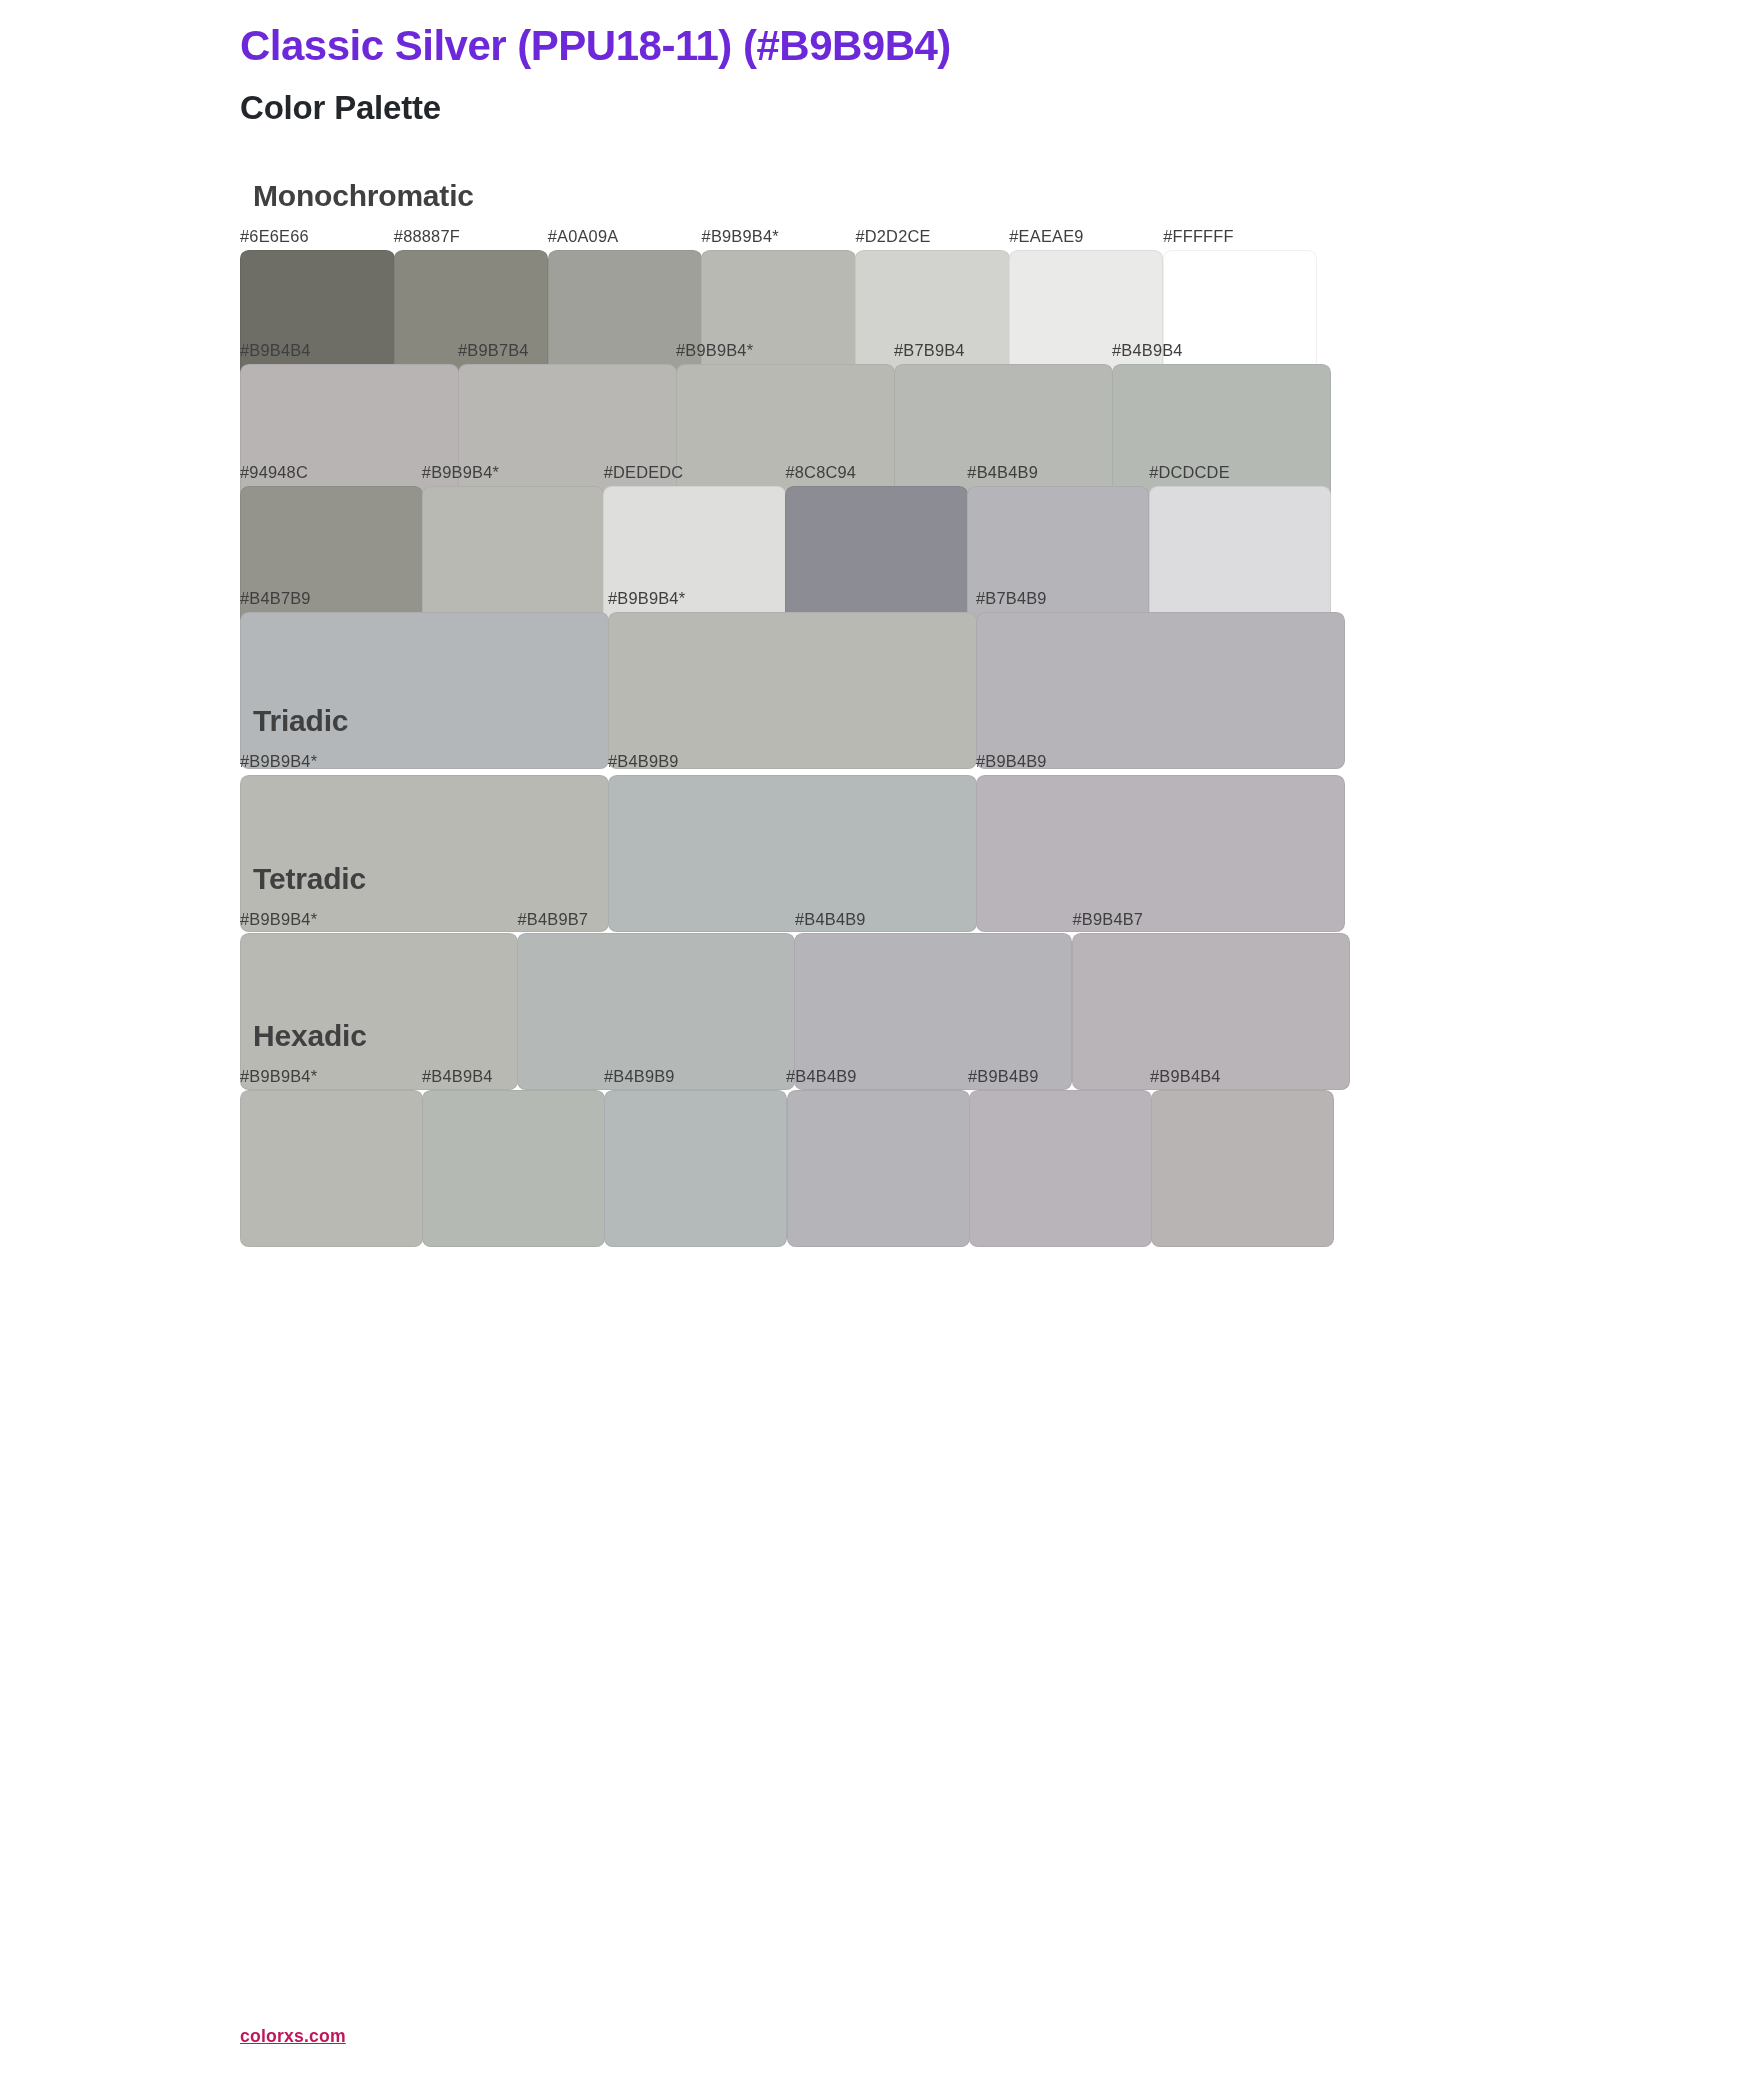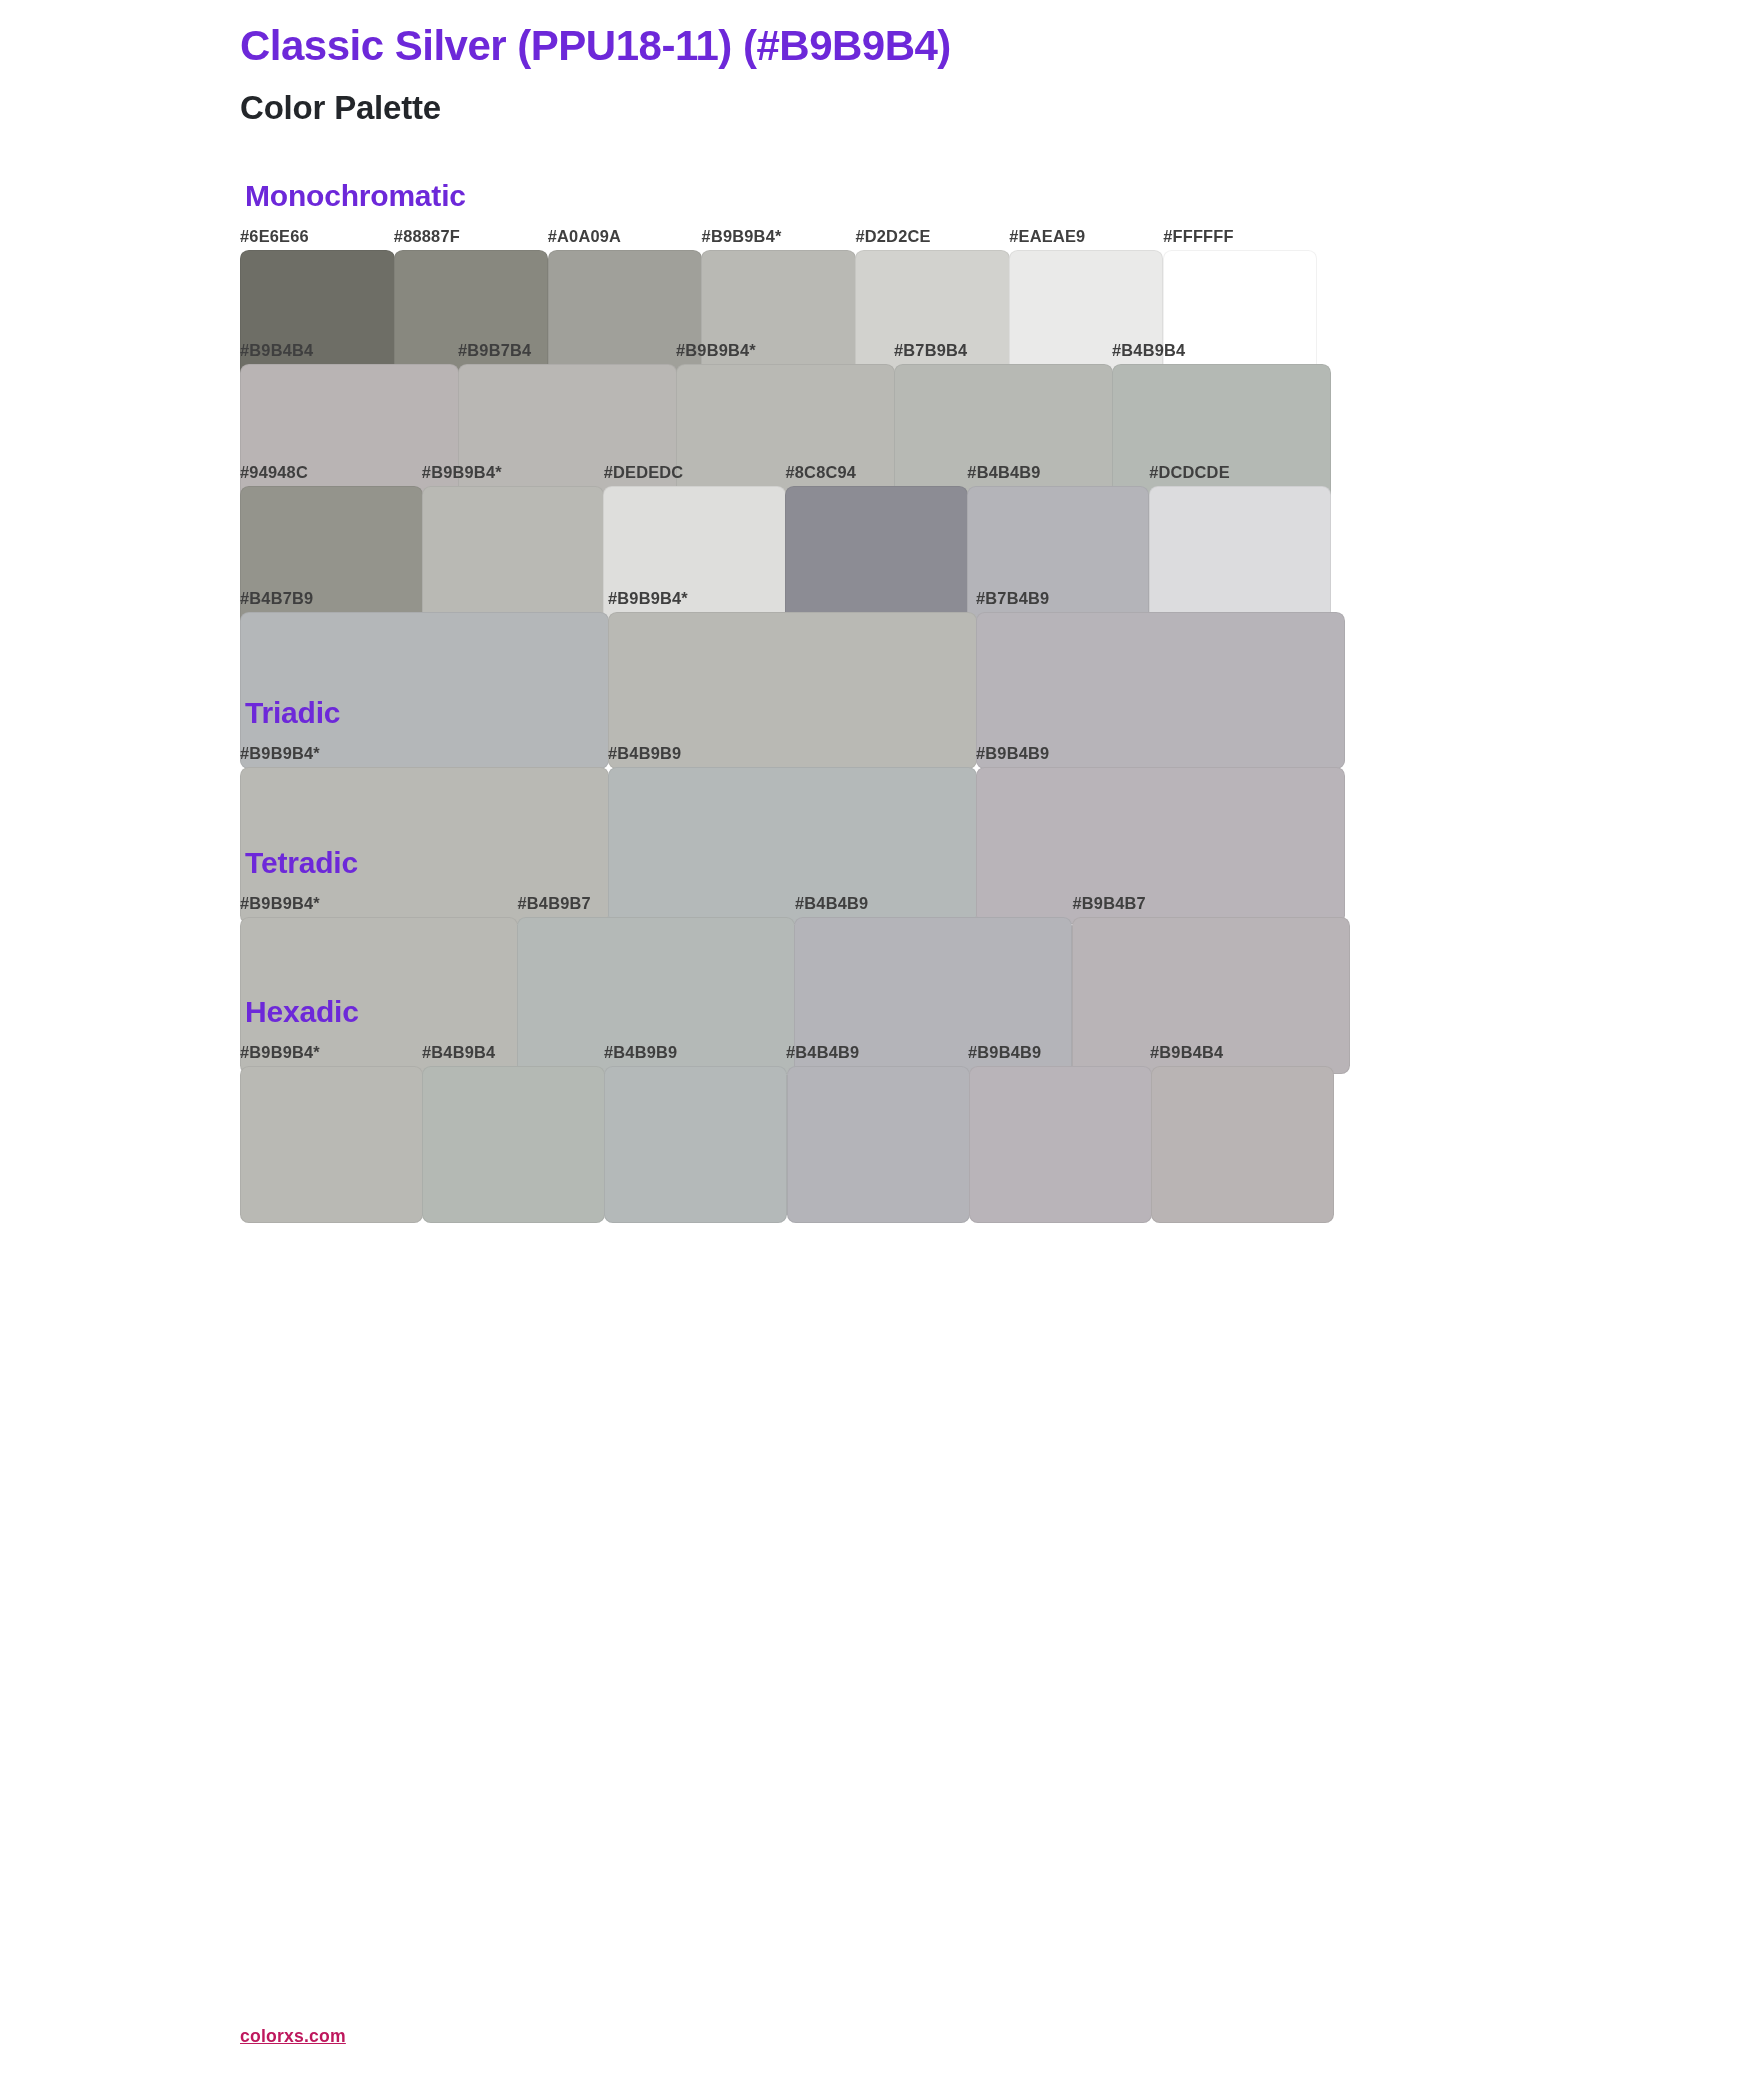--- a/index.html
+++ b/index.html
@@ -45,33 +45,33 @@
     margin-top: 51px;
   }
 
   .section {
     position: relative;
     padding-left: 240px;
   }
   .section-title {
     font-size: 30px;
     font-weight: bold;
-    color: #6d28d9;
-    margin: 5px;
+    color: #404040;
+    margin: 13px;
     line-height: 1.1;
     letter-spacing: -0.2px;
   }
 
   .swatch-labels {
     display: flex;
     margin-top: 15px;
   }
   .swatch-label {
     font-size: 16.4px;
-    font-weight: bold;
+    font-weight: normal;
     color: #3f3f3f;
     letter-spacing: 0.2px;
     white-space: nowrap;
     box-sizing: border-box;
   }
 
   .swatch-row {
     display: flex;
     margin-top: 4px;
     height: 157px;

